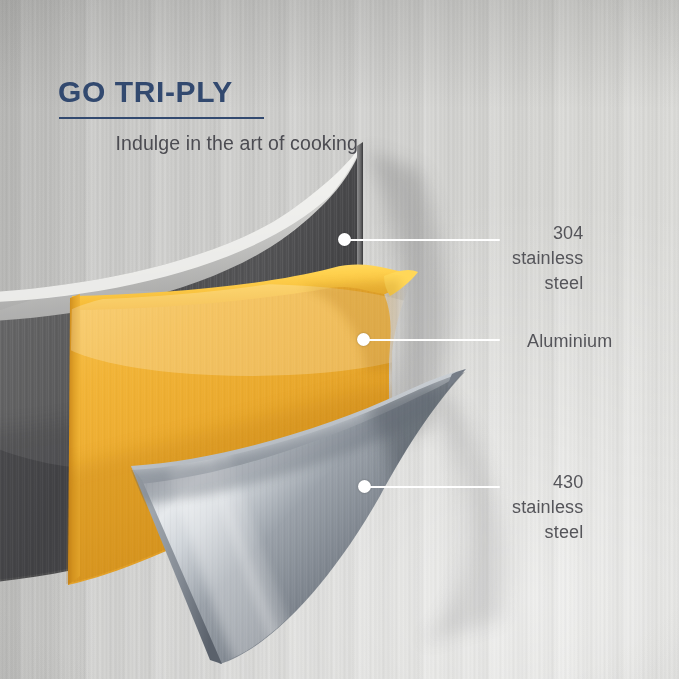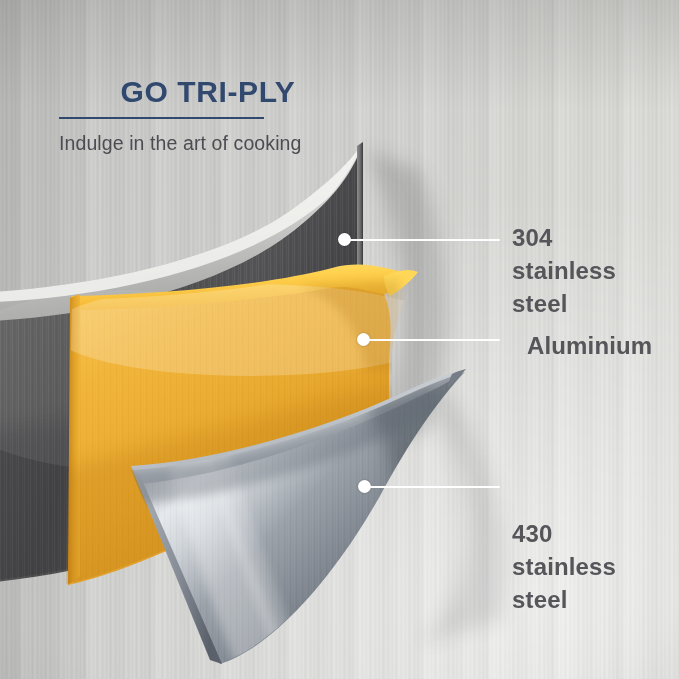--- a/index.html
+++ b/index.html
@@ -54,38 +54,38 @@
       radial-gradient(130% 110% at 50% 50%, rgba(255,255,255,0) 52%, rgba(90,90,88,.20) 100%);
   }
 
   
   #art{position:absolute;left:0;top:0;width:679px;height:679px;}
 
   
   .head{position:absolute;left:58px;top:76px;width:300px;}
   .title{
     font-size:30px;font-weight:700;letter-spacing:.6px;
-    color:#32496f;line-height:1.05;margin:0;white-space:nowrap;text-align:center;
+    color:#32496f;line-height:1.05;margin:0;white-space:nowrap;
   }
   .rule{height:2px;background:#32496f;width:205px;margin:9px 0 0 1px;}
   .sub{
     margin:11px 0 0 1px;font-size:19.5px;line-height:1.42;
-    color:#4c4c52;font-weight:400;letter-spacing:.1px;
+    color:#4c4c52;font-weight:400;letter-spacing:.1px;text-align:right;
   }
 
   
   .callout{position:absolute;}
   .dot{
     position:absolute;width:13px;height:13px;border-radius:50%;
     background:#fff;box-shadow:0 0 2px rgba(0,0,0,.30);
   }
   .leader{position:absolute;height:2px;background:#ffffff;border-radius:1px;}
   .clabel{
-    position:absolute;font-size:24px;line-height:1.38;color:#55555a;
-    letter-spacing:.15px;white-space:pre-line;font-weight:700;
+    position:absolute;font-size:18px;line-height:1.38;color:#55555a;
+    letter-spacing:.15px;white-space:pre-line;font-weight:400;text-align:right;
   }
 </style>
 </head>
 <body>
 
 <div id="stage">
 
   <div class="bg-base"></div>
   <div class="bg-strie"></div>
   <div class="bg-strie2"></div>
@@ -270,17 +270,17 @@
 
   <div class="callout">
     <div class="dot" style="left:357px;top:333px;"></div>
     <div class="leader" style="left:367px;top:339px;width:133px;"></div>
     <div class="clabel" style="left:527px;top:329px;">Aluminium</div>
   </div>
 
   <div class="callout">
     <div class="dot" style="left:358px;top:480px;"></div>
     <div class="leader" style="left:368px;top:486px;width:132px;"></div>
-    <div class="clabel" style="left:512px;top:470px;margin-top:47px;">430 stainless
+    <div class="clabel" style="left:512px;top:470px;">430 stainless
 steel</div>
   </div>
 
 </div>
 
 </body></html>

